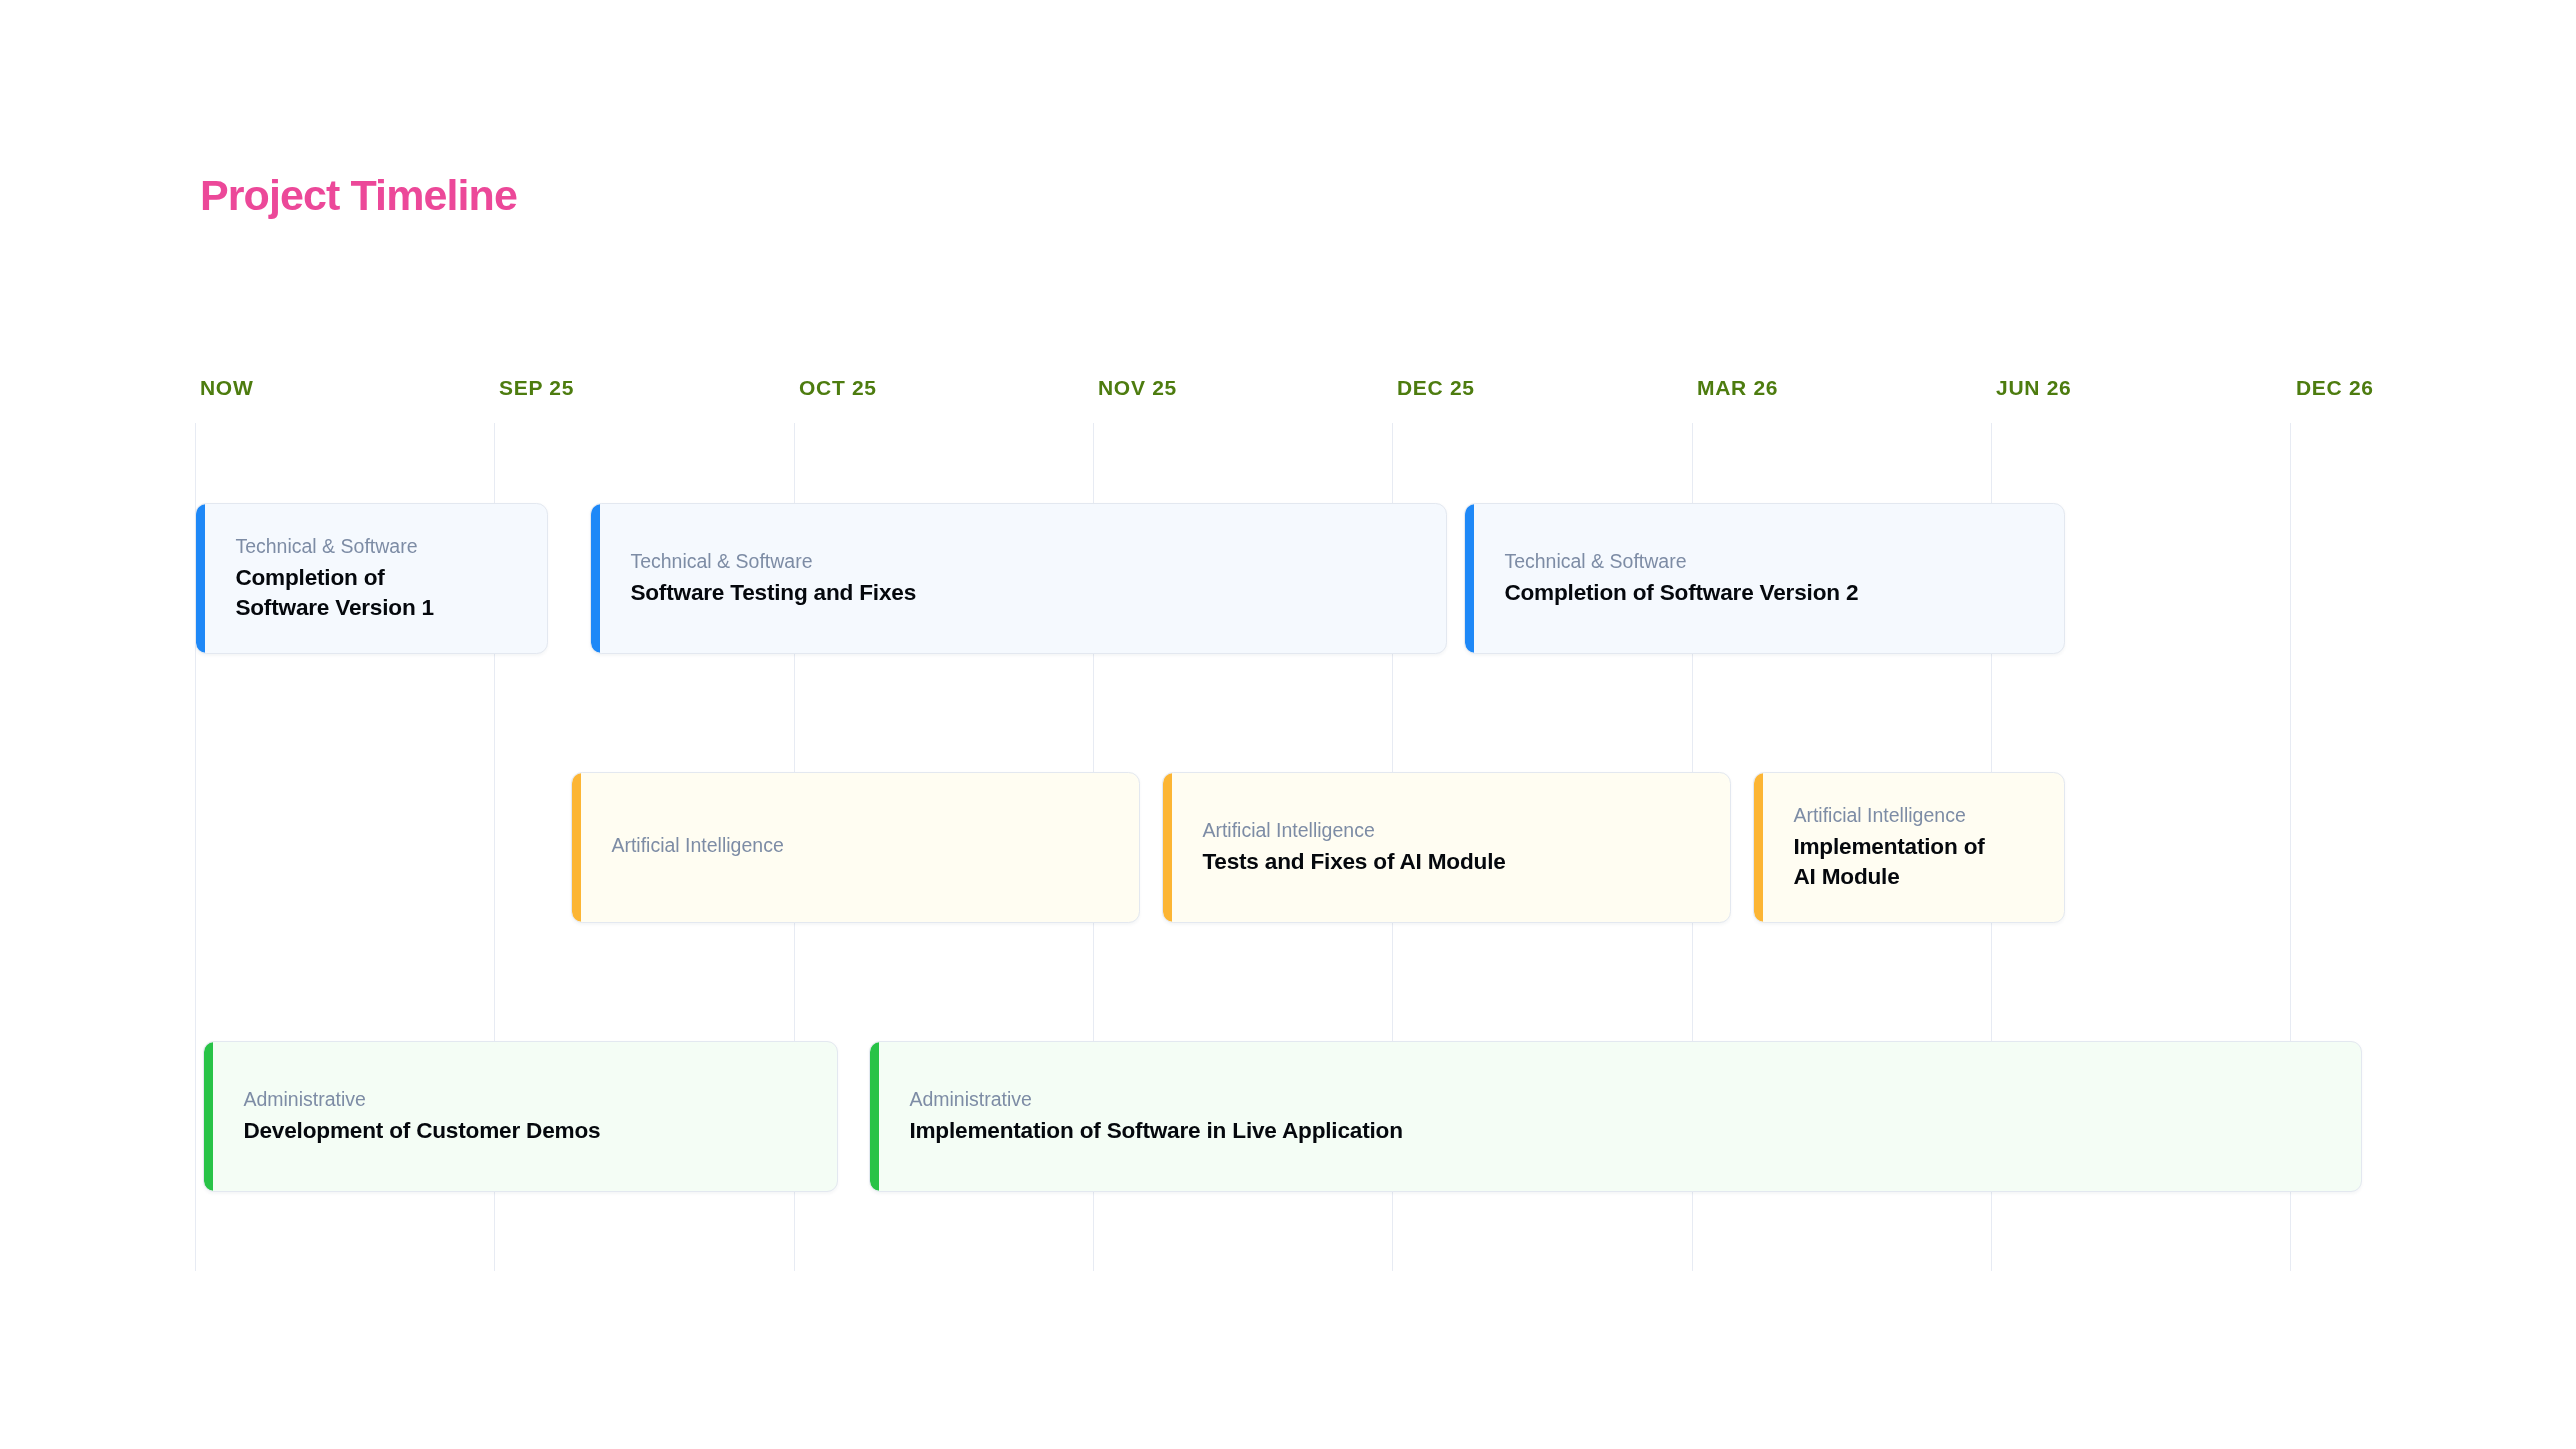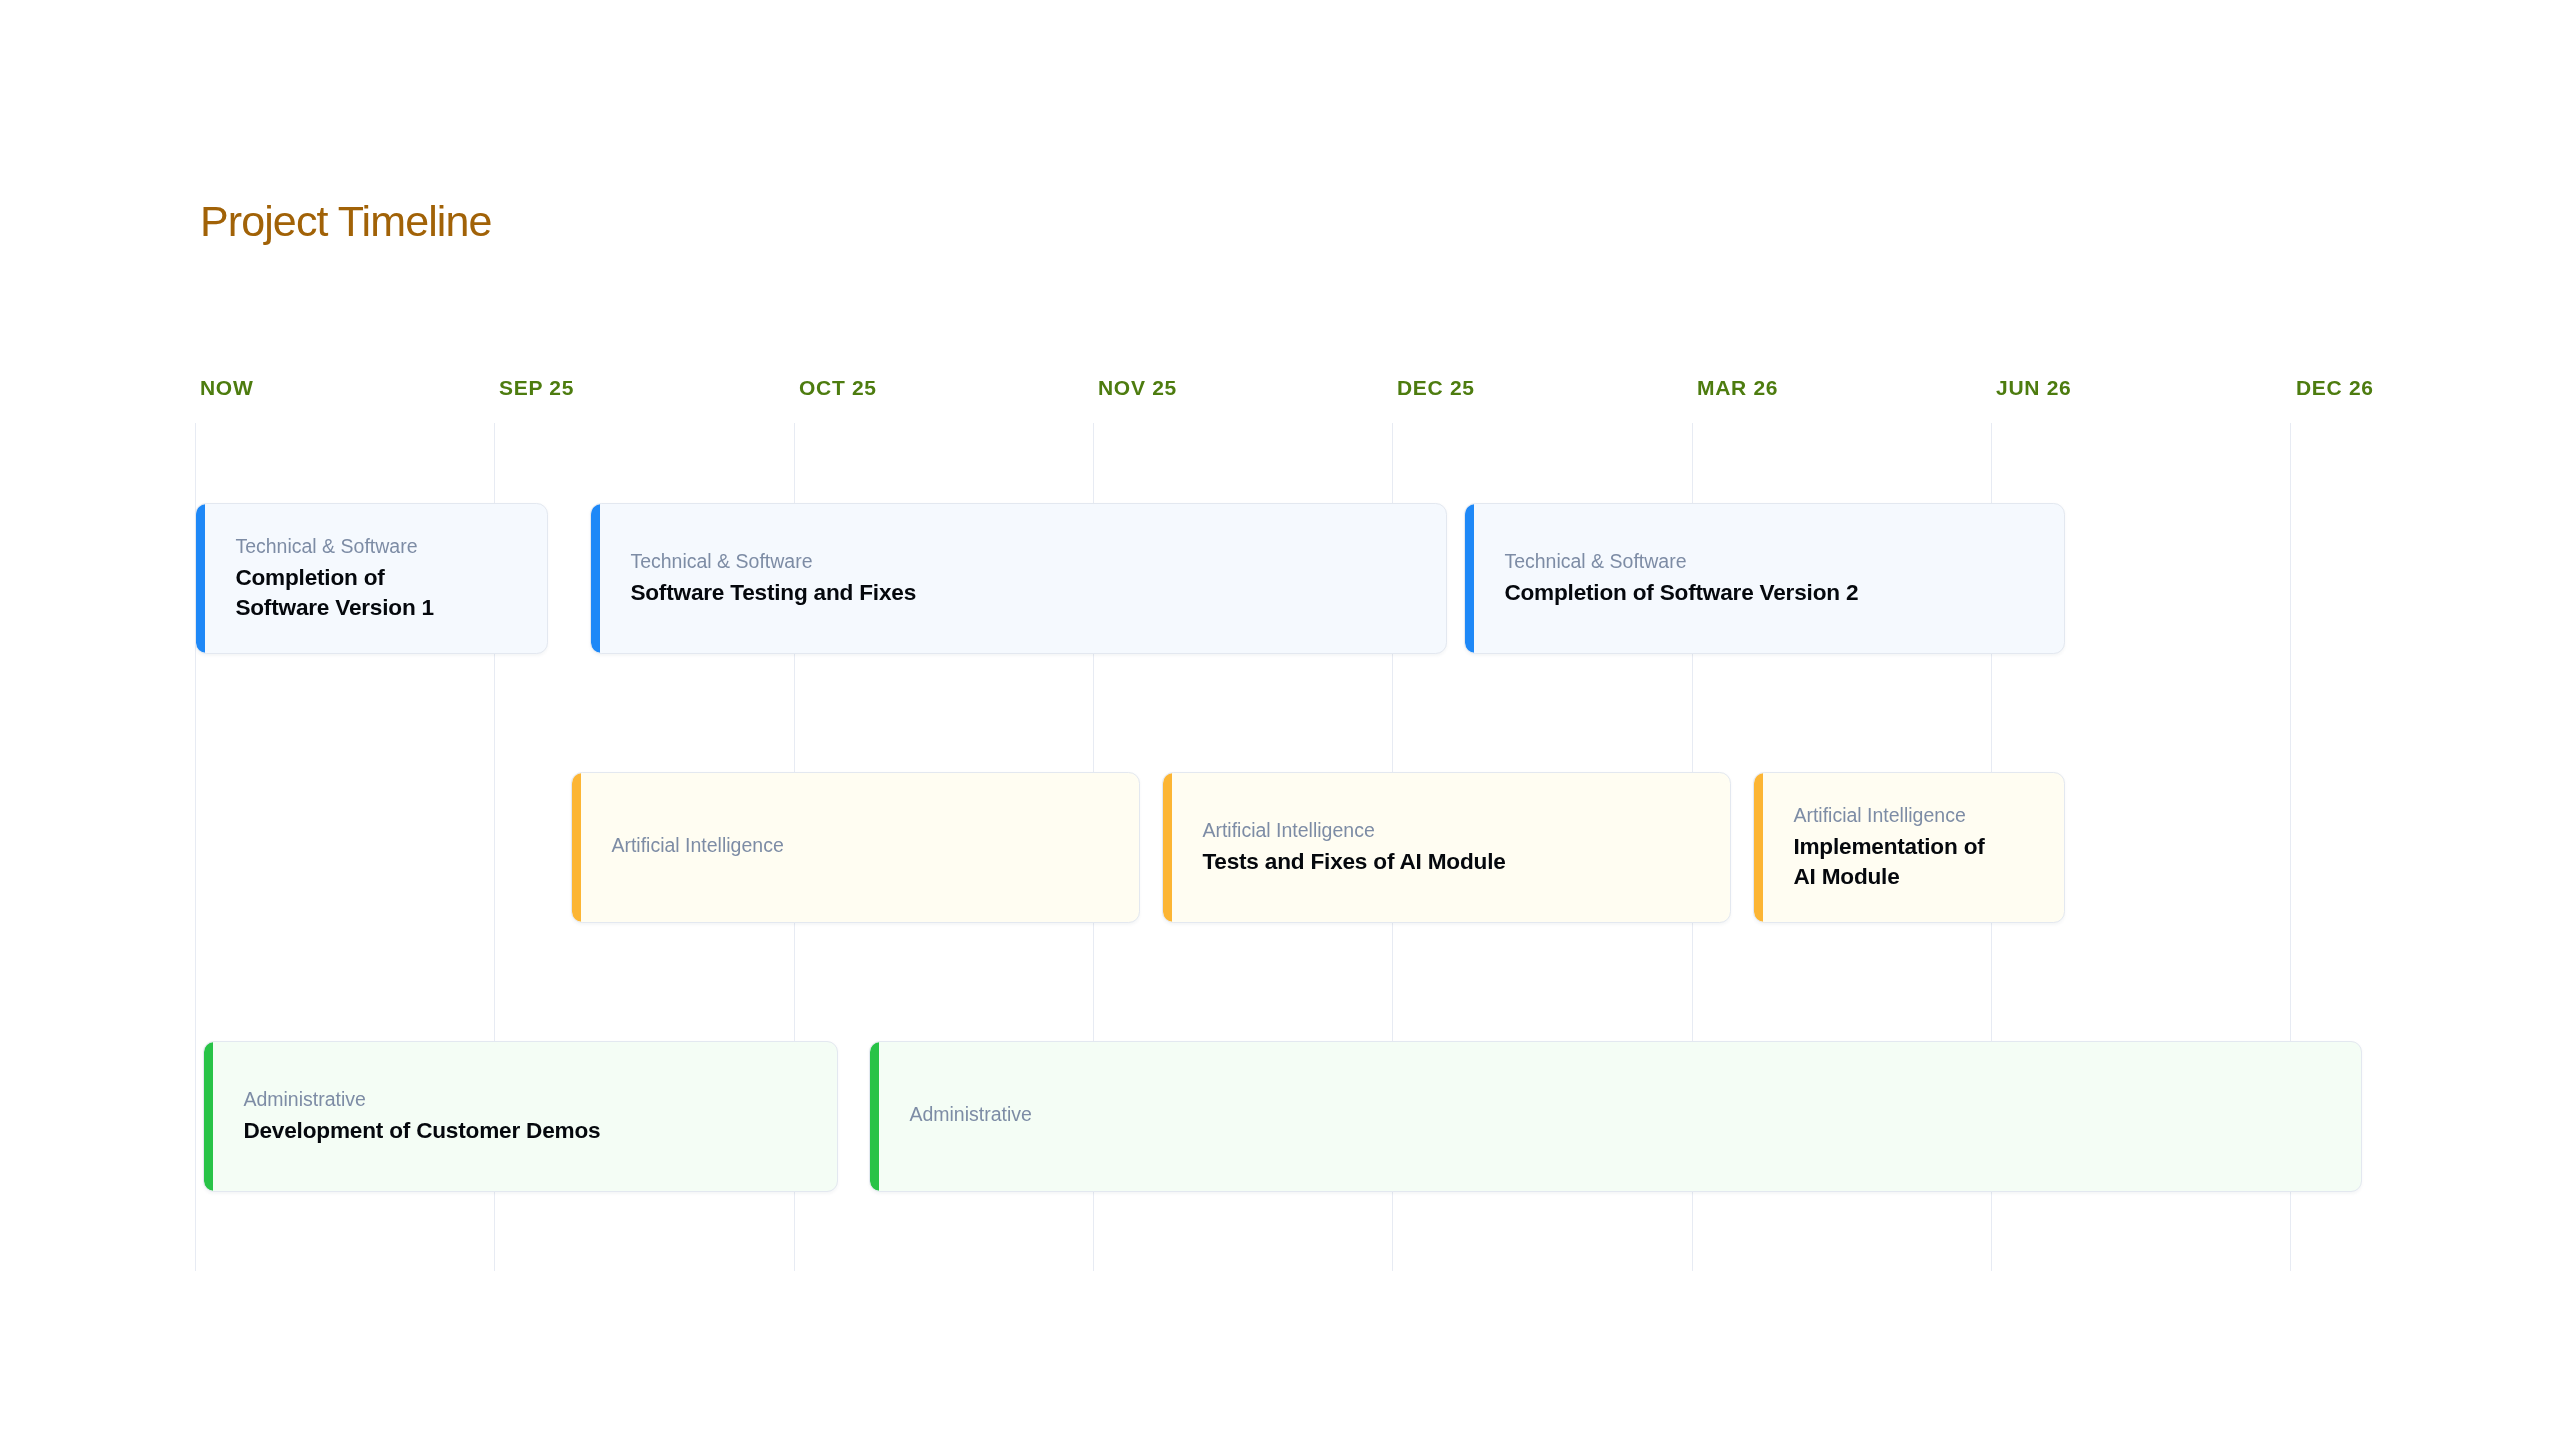--- a/index.html
+++ b/index.html
@@ -17,25 +17,25 @@
     position: relative;
     width: 2576px;
     height: 1449px;
     background: #ffffff;
   }
 
   
   .page-title {
     position: absolute;
     left: 200px;
-    top: 198px;
+    top: 172px;
     font-size: 43px;
-    font-weight: normal;
+    font-weight: bold;
     letter-spacing: -0.9px;
-    color: #a16207;
+    color: #ec4899;
     line-height: 1.1;
     white-space: nowrap;
   }
 
   
   #axis-labels {
     position: absolute;
     left: 0;
     top: 376px;
     width: 2576px;
@@ -211,18 +211,19 @@
       <div class="tl-body">
         <div class="tl-category">Administrative</div>
         <div class="tl-title">Development of Customer Demos</div>
       </div>
     </div>
 
     <div class="tl-card theme-green" style="left:869px; top:1041px; width:1493px;">
       <div class="tl-accent"></div>
       <div class="tl-body">
         <div class="tl-category">Administrative</div>
+        <div class="tl-title">Implementation of Software in Live Application</div>
       </div>
     </div>
 
   </div>
 </div>
 
 
 </body></html>

